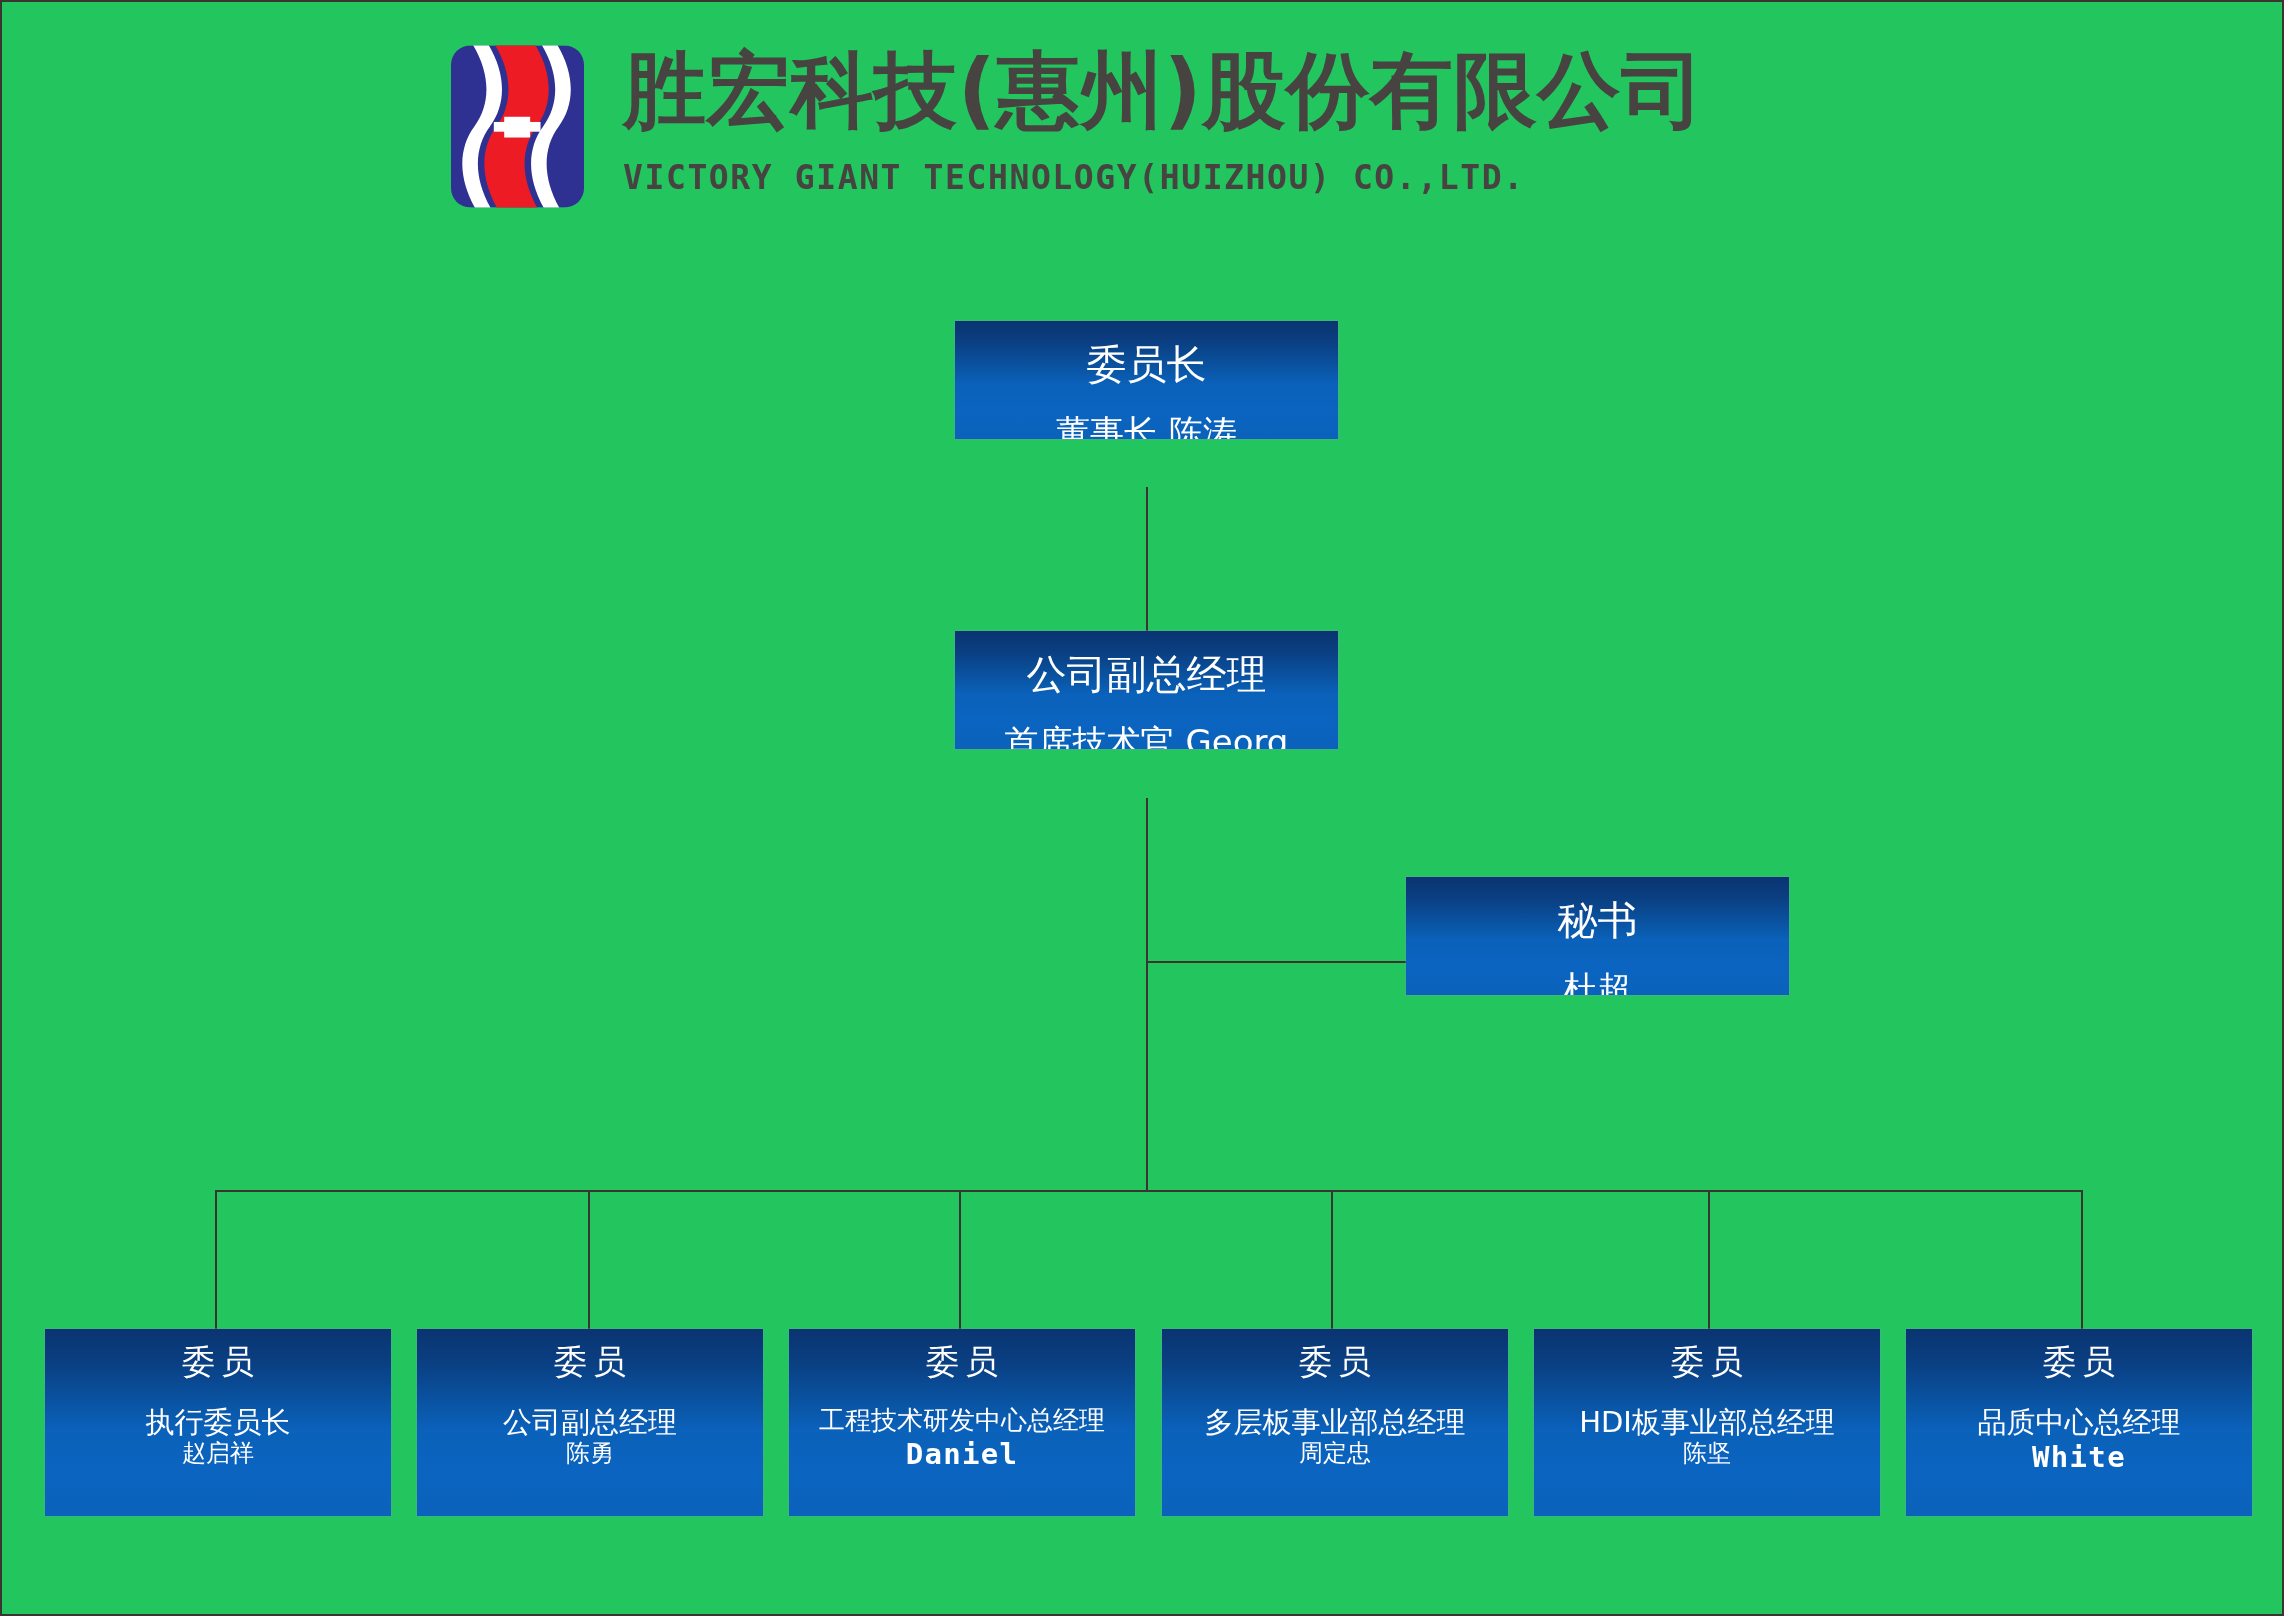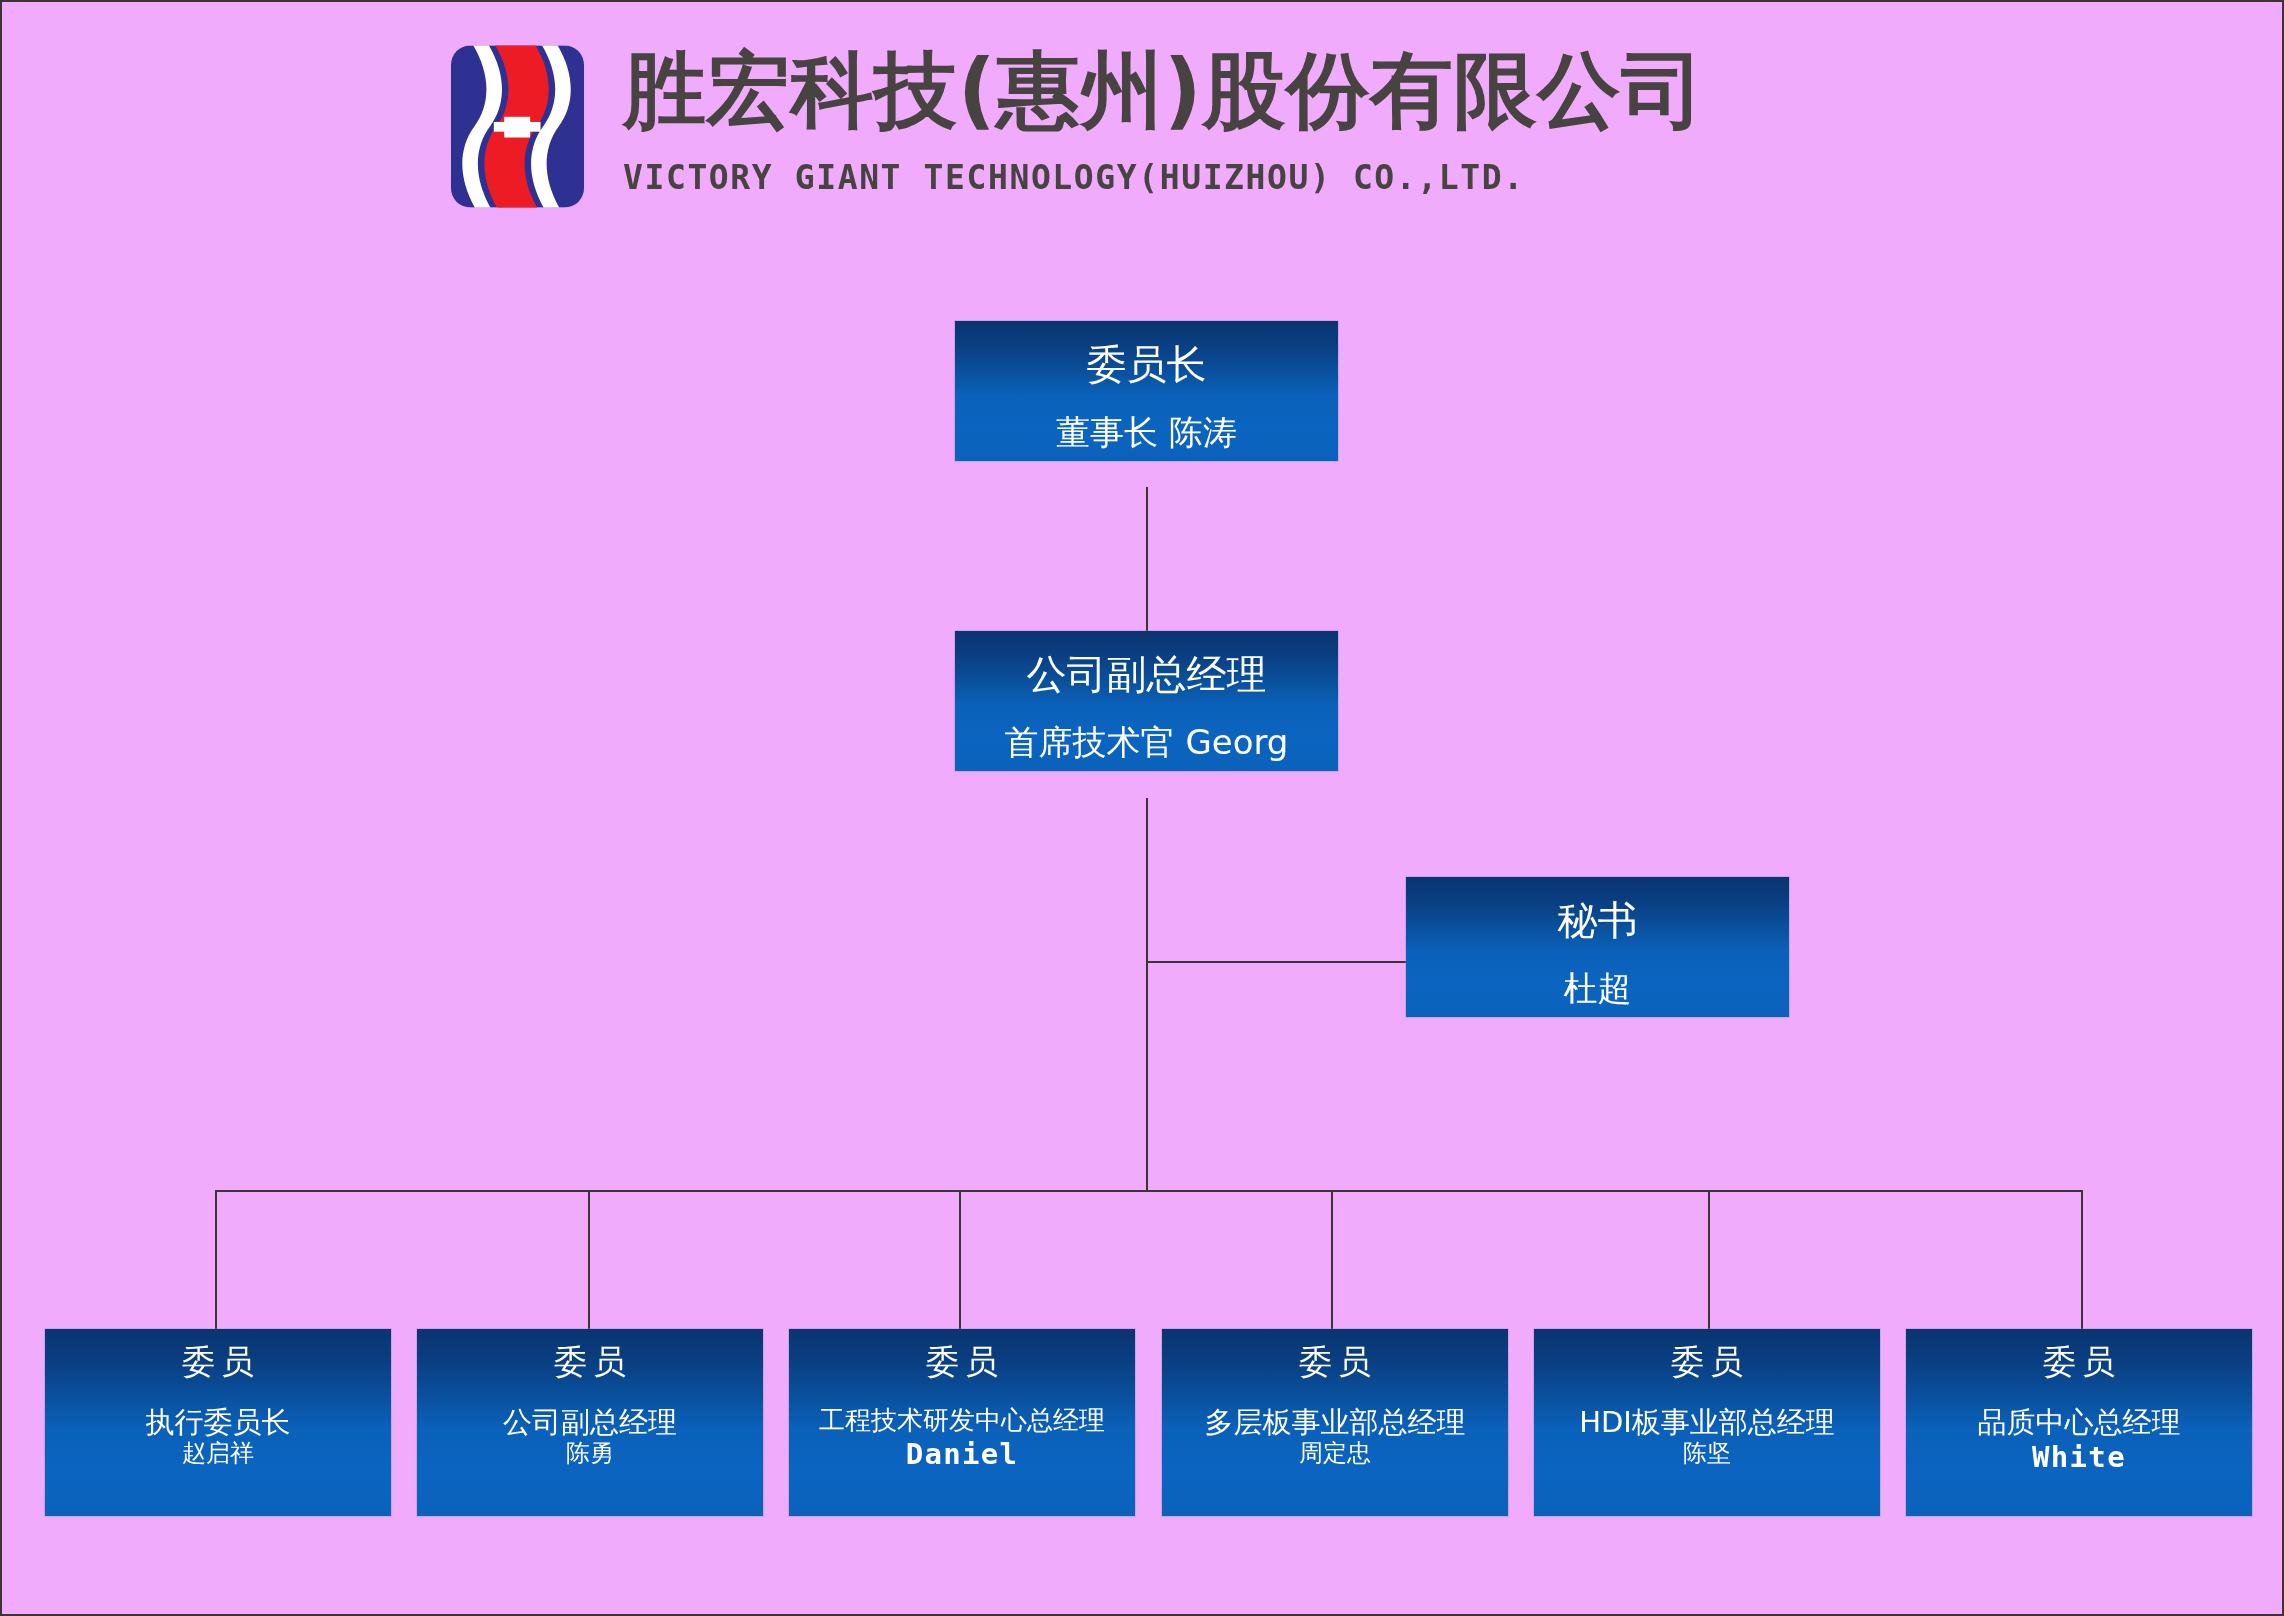--- a/index.html
+++ b/index.html
@@ -9,21 +9,21 @@
     width: 2284px;
     height: 1616px;
     background: #ffffff;
     font-family: "DejaVu Sans", "Liberation Sans", sans-serif;
   }
 
   #page {
     position: relative;
     width: 2284px;
     height: 1616px;
-    background: #f0abfc;
+    background: #22c55e;
     border: 2px solid #3b3531;
     overflow: hidden;
   }
 
   
   #header {
     position: absolute;
     left: 449px;
     top: 36px;
     display: flex;
@@ -115,21 +115,21 @@
     font-family: "DejaVu Sans Mono", "Liberation Mono", monospace;
     font-weight: 700;
     color: #ffffff;
     letter-spacing: 1.3px;
     white-space: nowrap;
   }
 
   
   .node-top {
     width: 383px;
-    height: 140px;
+    height: 118px;
     padding-top: 23.4px;
   }
   .node-top .role       { font-size: 40px; line-height: 1.0; }
   .node-top .detail     { font-size: 34px; line-height: 1.0; margin-top: 31px; }
 
   
   .node-member {
     width: 346px;
     height: 187px;
     padding-top: 15.6px;

